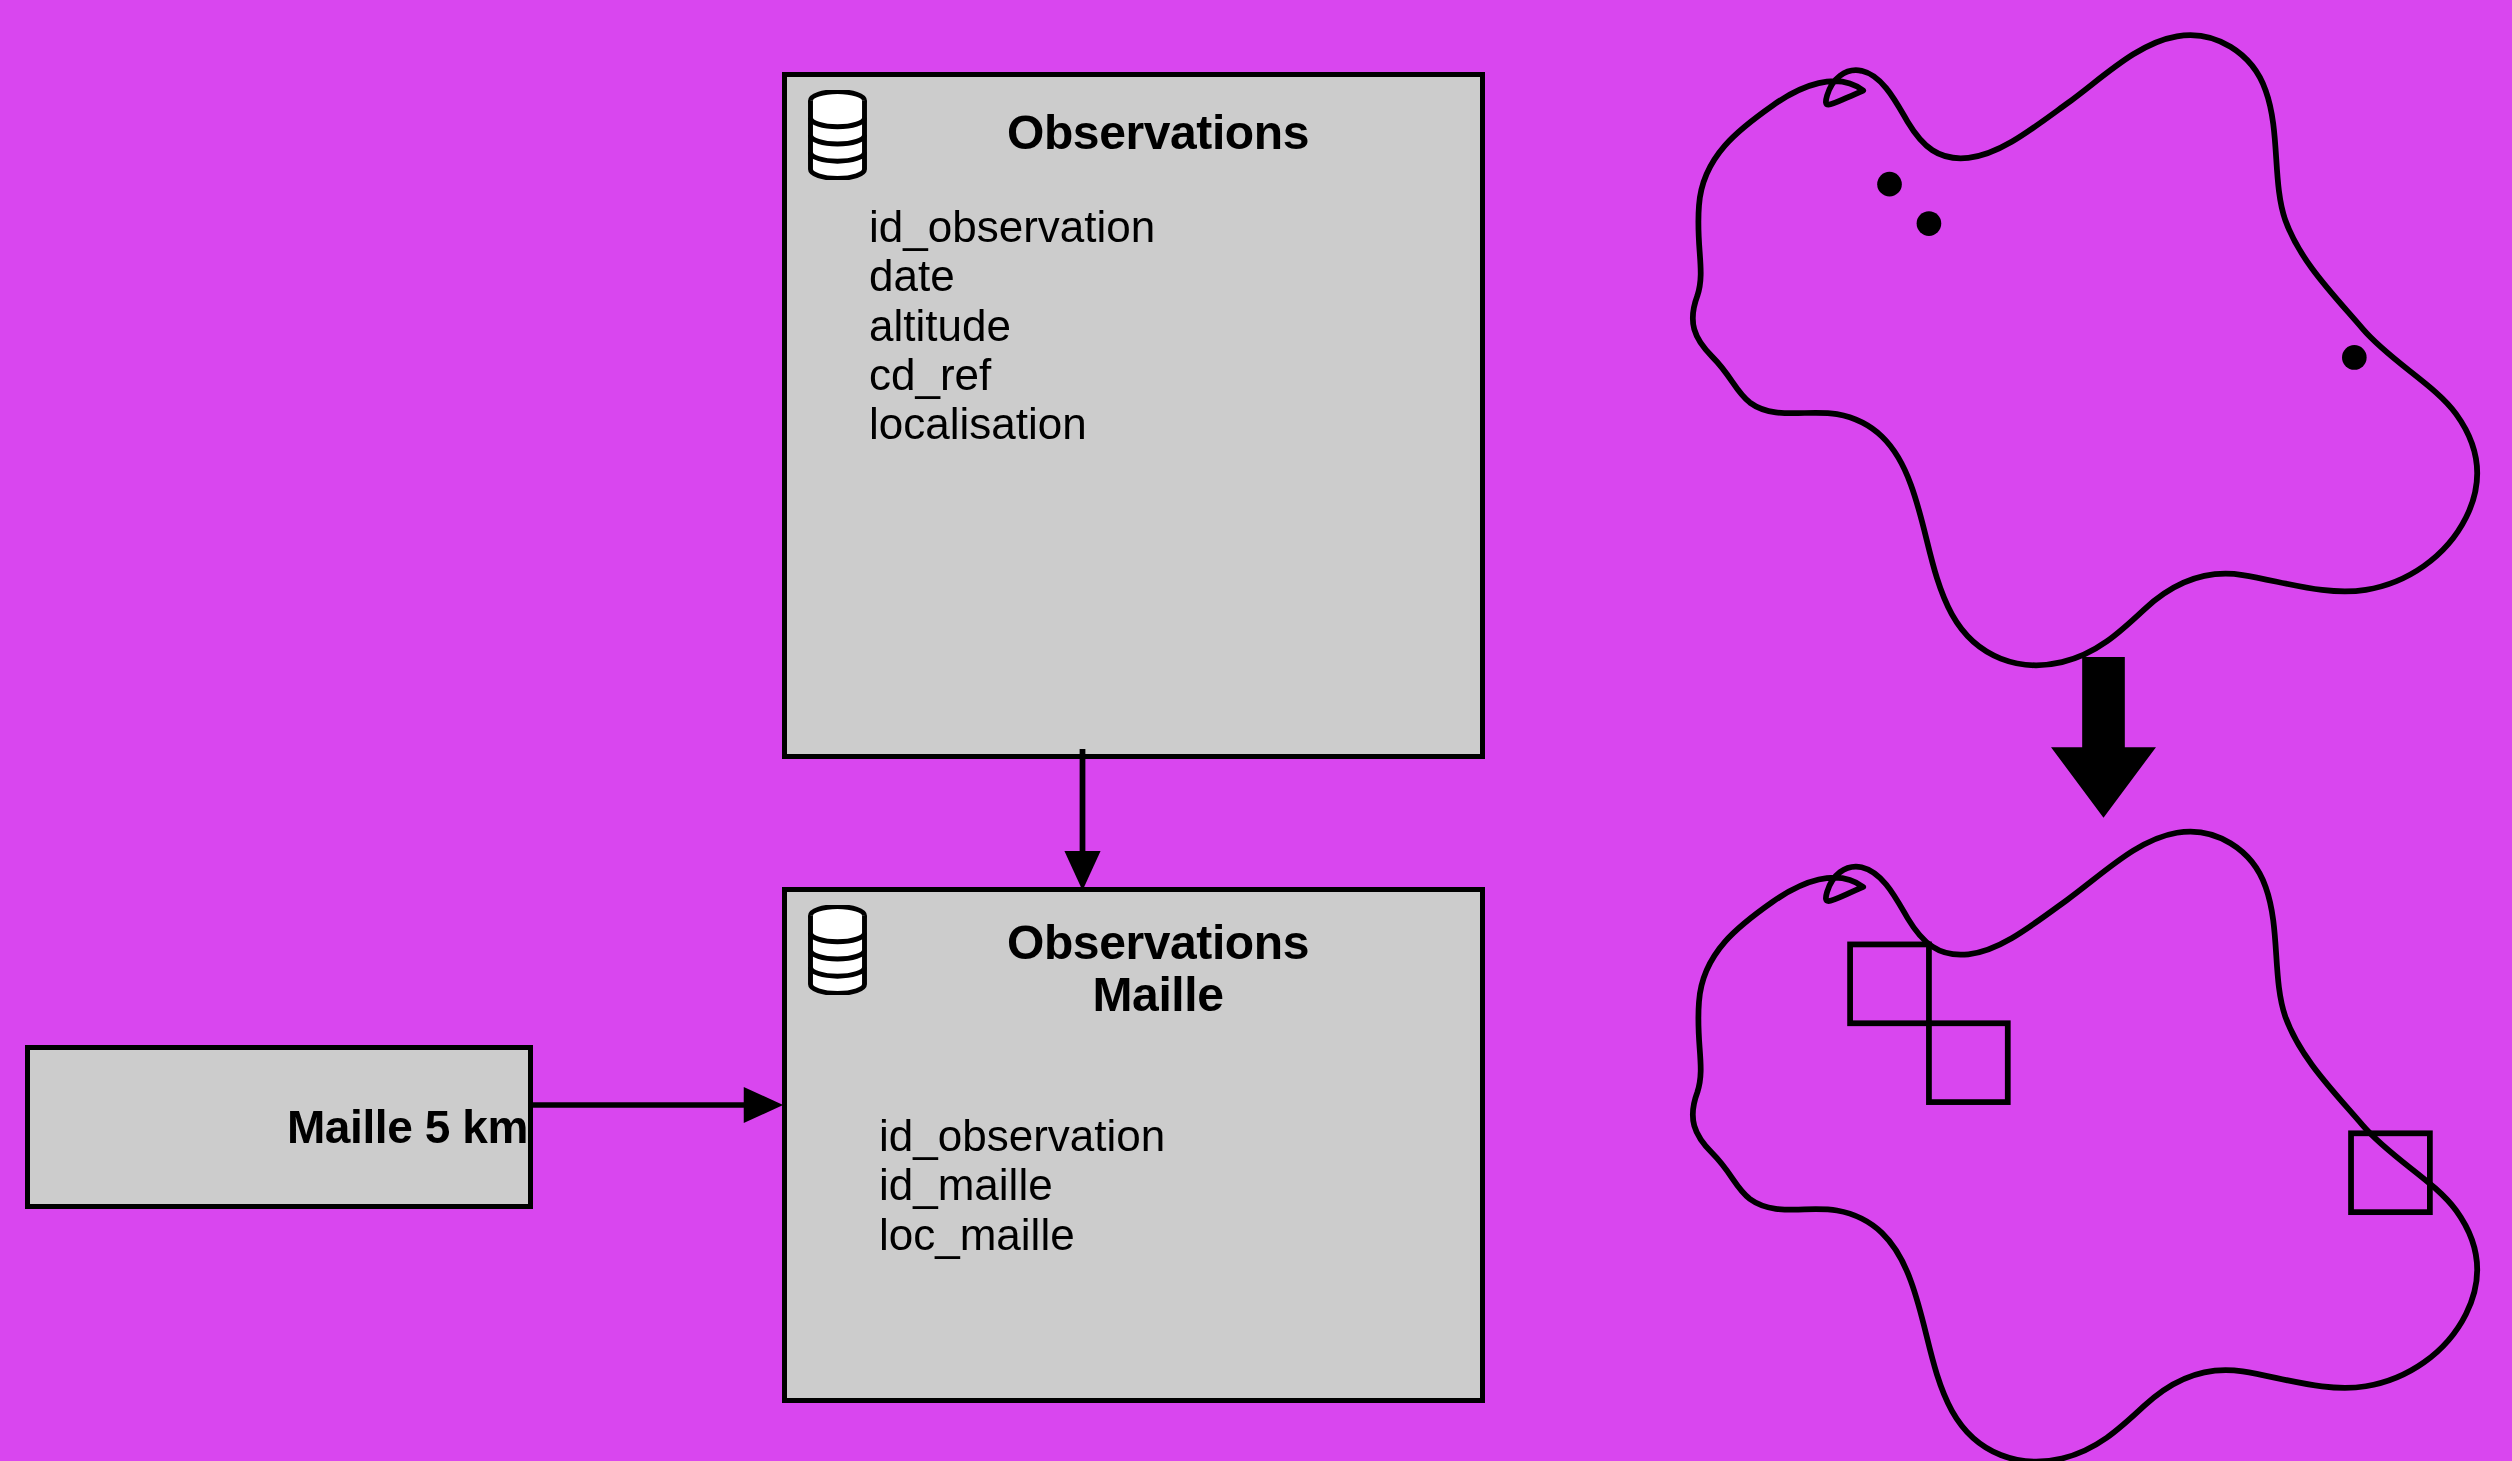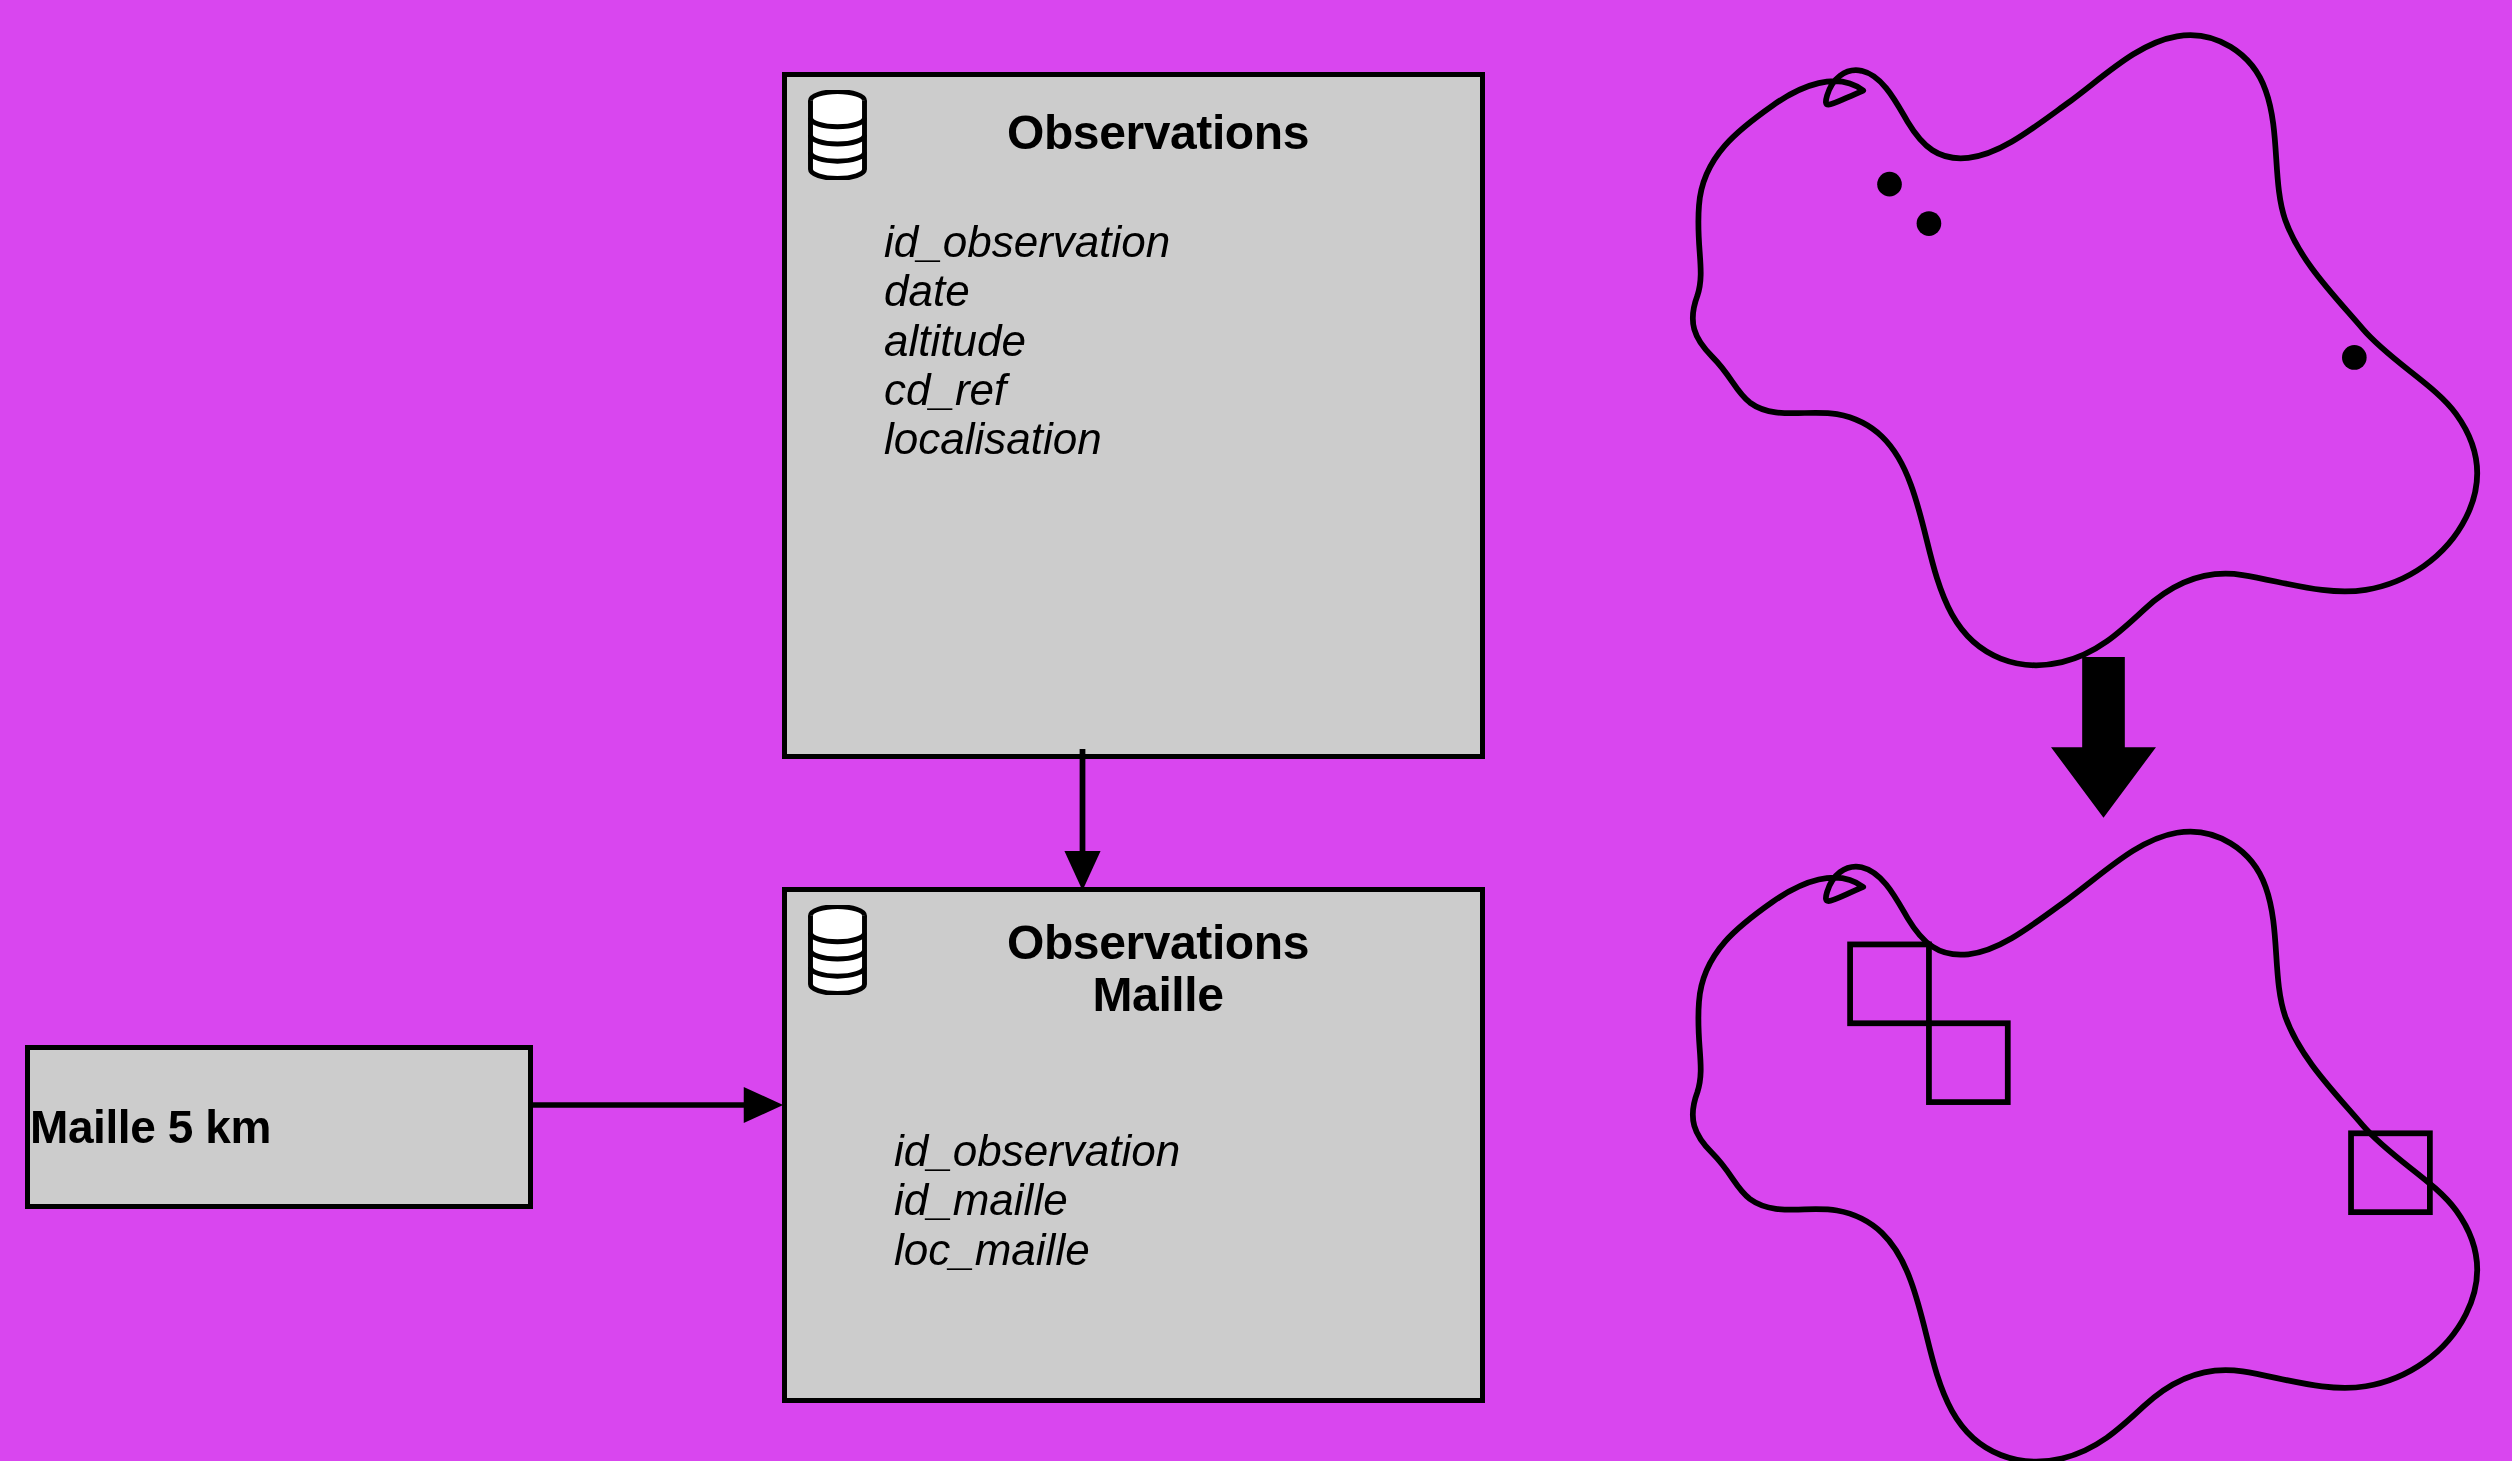--- a/index.html
+++ b/index.html
@@ -38,21 +38,21 @@
     width: 703px;
     height: 516px;
   }
   #box-maille {
     left: 25px;
     top: 1045px;
     width: 508px;
     height: 164px;
     display: flex;
     align-items: center;
-    justify-content: flex-start;
+    justify-content: flex-end;
   }
 
   .entity-title {
     position: absolute;
     left: 0;
     width: 100%;
     text-align: center;
     font-weight: bold;
     color: #000000;
     letter-spacing: -0.4px;
@@ -67,28 +67,27 @@
   #box-observations-maille .entity-title {
     top: 25px;
     font-size: 48px;
     padding-left: 49px;
     box-sizing: border-box;
   }
 
   .entity-fields {
     position: absolute;
     left: 82px;
-    margin: 15px;
+    margin: 0;
     padding: 0;
     list-style: none;
     color: #000000;
     font-size: 44px;
     line-height: 1.12;
     font-weight: normal;
-    font-style: italic;
   }
   #box-observations .entity-fields { top: 125px; }
   #box-observations-maille .entity-fields { top: 219px; left: 92px; }
 
   .simple-label {
     font-weight: bold;
     font-size: 46px;
     color: #000000;
     letter-spacing: -0.4px;
   }

